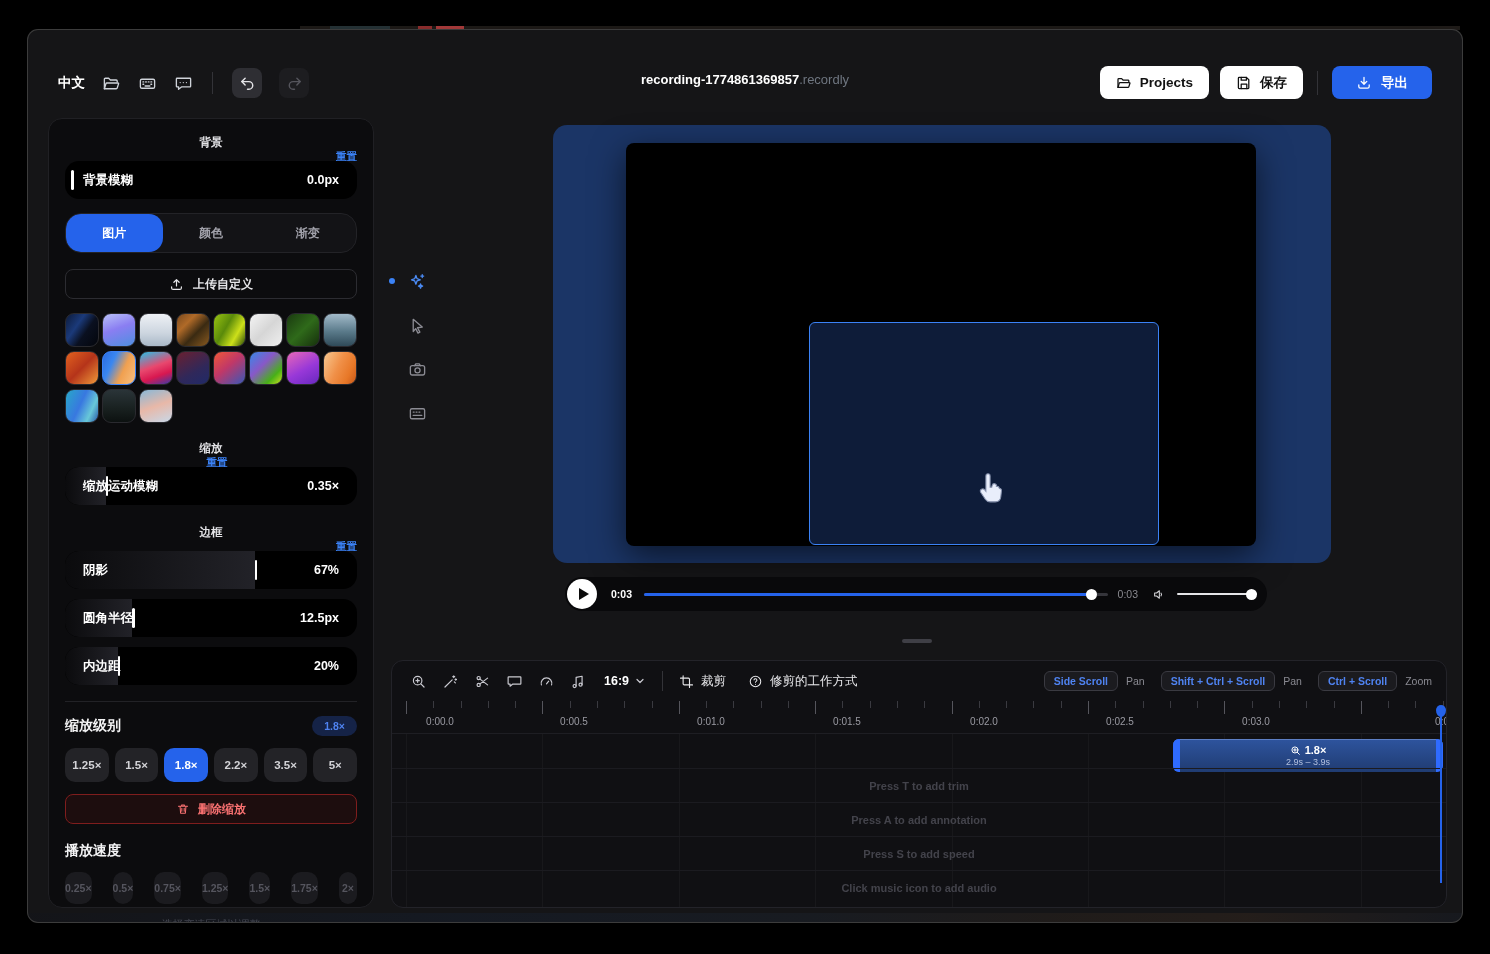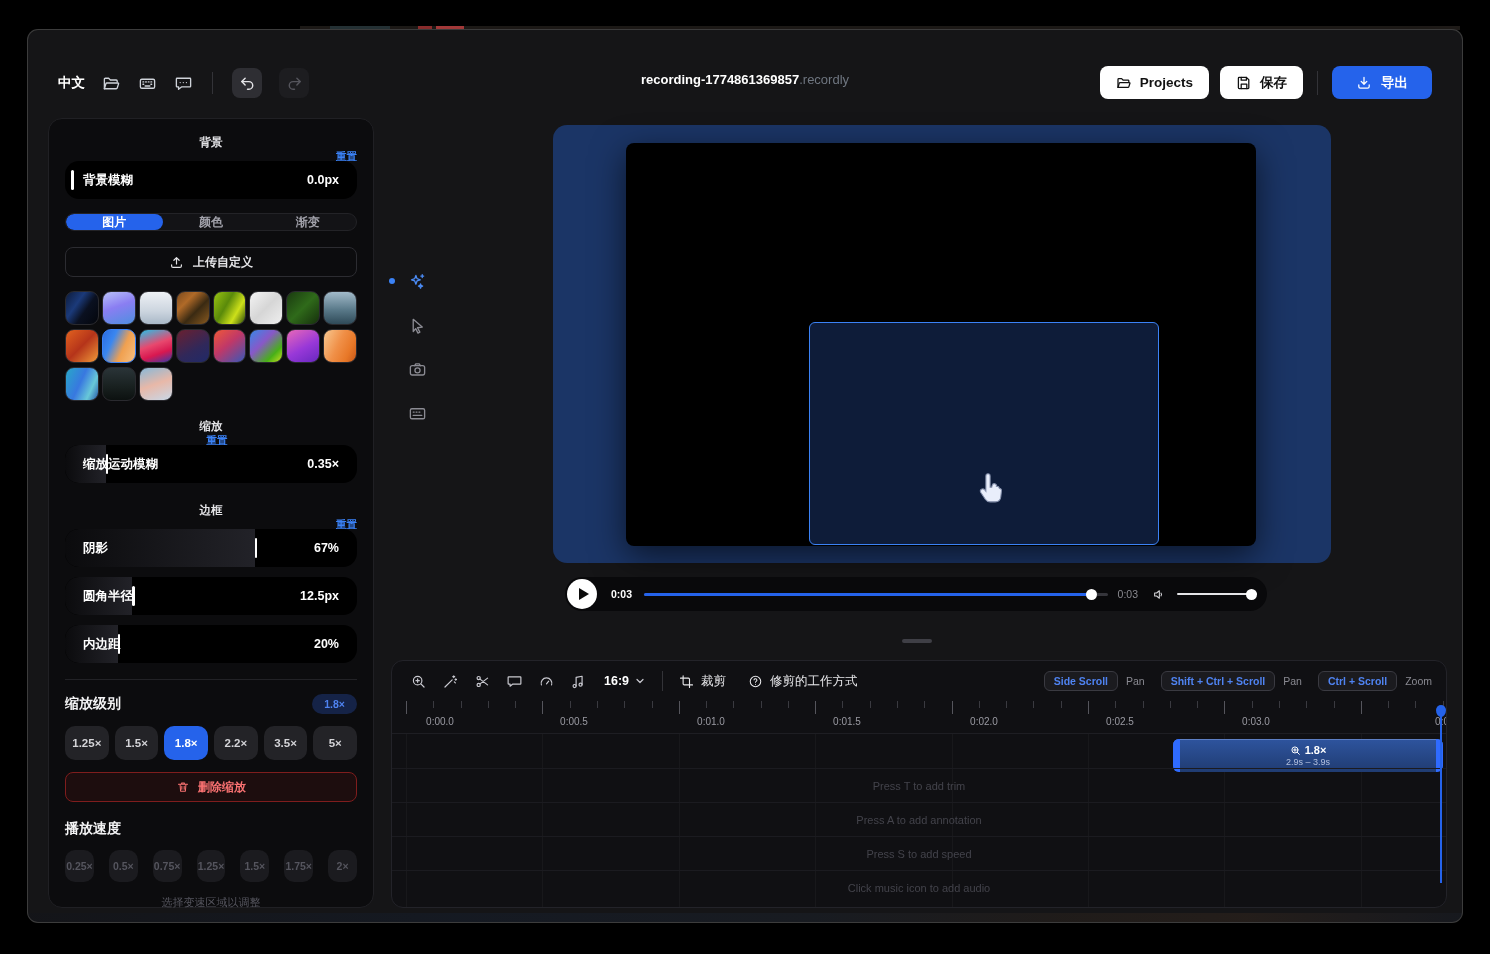--- a/index.html
+++ b/index.html
@@ -61,21 +61,21 @@
   .reset-right { margin-left:auto; }
   .reset-inline { margin-left:12px; }
 
   .slider { position:relative; height:38px; background:#000; border-radius:14px; margin-top:10px; overflow:hidden; }
   .slider .fill { position:absolute; left:0; top:0; bottom:0; border-radius:14px 0 0 14px;
     background:linear-gradient(90deg,#0b0b0d,#222228); }
   .slider .handle { position:absolute; top:9px; width:2.5px; height:20px; background:#fff; border-radius:2px; }
   .slider .lab { position:absolute; left:18px; top:0; line-height:38px; color:#fff; font-size:12.5px; font-weight:bold; }
   .slider .val { position:absolute; right:18px; top:0; line-height:38px; color:#fff; font-size:12.5px; font-weight:bold; }
 
-  .tabs { display:flex; height:18px; background:#131316; border:1px solid #232327; border-radius:16px;
+  .tabs { display:flex; height:40px; background:#131316; border:1px solid #232327; border-radius:16px;
     margin-top:14px; overflow:hidden; }
   .tab { flex:1; display:flex; align-items:center; justify-content:center; color:#a1a1aa; font-size:12px; font-weight:bold; }
   .tab.active { background:#2563eb; color:#fff; border-radius:14px; }
 
   .upload-btn { height:30px; margin-top:16px; border:1px solid #2c2c31; border-radius:8px; background:transparent;
     width:100%; display:flex; align-items:center; justify-content:center; gap:9px; color:#e7e7ea;
     font-size:12px; font-weight:bold; font-family:inherit; }
   .upload-btn svg { width:15px; height:15px; }
 
   .thumbs { display:grid; grid-template-columns:repeat(8,1fr); gap:4px 3px; margin-top:14px; }
@@ -108,21 +108,21 @@
   .badge { margin-left:auto; background:#152347; color:#4f83f1; font-size:10.5px; font-weight:bold;
     padding:4px 12px; border-radius:10px; }
   .level-row { display:flex; gap:6px; margin-top:12px; }
   .level-btn { flex:1; height:34px; background:#232327; border:none; border-radius:10px; color:#d4d4d8;
     font-size:11.5px; font-weight:bold; font-family:inherit; }
   .level-btn.active { background:#2563eb; color:#fff; }
   .danger-btn { width:100%; height:30px; margin-top:12px; background:rgba(80,16,16,.25);
     border:1px solid #7f1d1d; border-radius:8px; color:#f87171; font-size:12px; font-weight:bold;
     display:flex; align-items:center; justify-content:center; gap:8px; font-family:inherit; }
   .danger-btn svg { width:14px; height:14px; }
-  .speed-row { display:flex; gap:15px; margin-top:12px; }
+  .speed-row { display:flex; gap:21px; margin-top:12px; }
   .speed-btn { flex:1; height:32px; background:#1b1b1f; border:none; border-radius:10px; color:#55555e;
     font-size:10.5px; font-weight:bold; font-family:inherit; }
   .speed-hint { text-align:center; color:#55555e; font-size:11px; margin-top:13px; }
 
   
   .ptools { position:absolute; left:372px; top:238px; width:34px; }
   .ptool { position:relative; height:26px; margin-bottom:18px; display:flex; align-items:center; justify-content:center; color:#8b8b93; }
   .ptool svg { width:19px; height:19px; }
   .ptool.active { color:#4b8bf5; }
   .ptool .dot { position:absolute; left:-11px; top:10px; width:6px; height:6px; border-radius:50%; background:#3b82f6; }
@@ -184,21 +184,21 @@
   .ruler { position:absolute; left:0; top:40px; right:0; height:33px; border-bottom:1px solid #1e1e23; }
   .ticks-minor { position:absolute; left:14px; right:0; top:0; height:7px;
     background:repeating-linear-gradient(90deg,#3a3a40 0 1px,transparent 1px 27.28px); }
   .ticks-major { position:absolute; left:14px; right:0; top:0; height:13px;
     background:repeating-linear-gradient(90deg,#55555c 0 1px,transparent 1px 136.4px); }
   .rlab { position:absolute; top:15px; transform:translateX(-50%); color:#9a9aa2; font-size:10px;margin-left:32px; }
 
   .tracks { position:absolute; left:0; top:73px; right:0; bottom:0; }
   .vgrid { position:absolute; left:14px; right:0; top:0; bottom:0;
     background:repeating-linear-gradient(90deg,rgba(255,255,255,.035) 0 1px,transparent 1px 136.4px); }
-  .hint-rows { position:absolute; left:0; right:0; top:34px; }
+  .hint-rows { position:absolute; left:0; right:0; top:34px;font-weight:bold; }
   .hint-row { height:34px; border-top:1px solid #1b1b20; display:flex; align-items:center; justify-content:center;
     color:#43434b; font-size:11px; }
 
   .seg { position:absolute; left:781px; top:5px; width:270px; height:33px; border-radius:6px;
     background:linear-gradient(180deg,#2e549e,#203c72); box-shadow:inset 0 1px 0 rgba(140,170,235,.5);
     display:flex; flex-direction:column; align-items:center; justify-content:center; }
   .seg::before, .seg::after { content:""; position:absolute; top:0; bottom:0; width:7px; background:#2f6bff; }
   .seg::before { left:0; border-radius:6px 0 0 6px; }
   .seg::after { right:0; border-radius:0 6px 6px 0; }
   .seg-l1 { display:flex; align-items:center; gap:4px; color:#fff; font-size:11px; font-weight:bold; }

